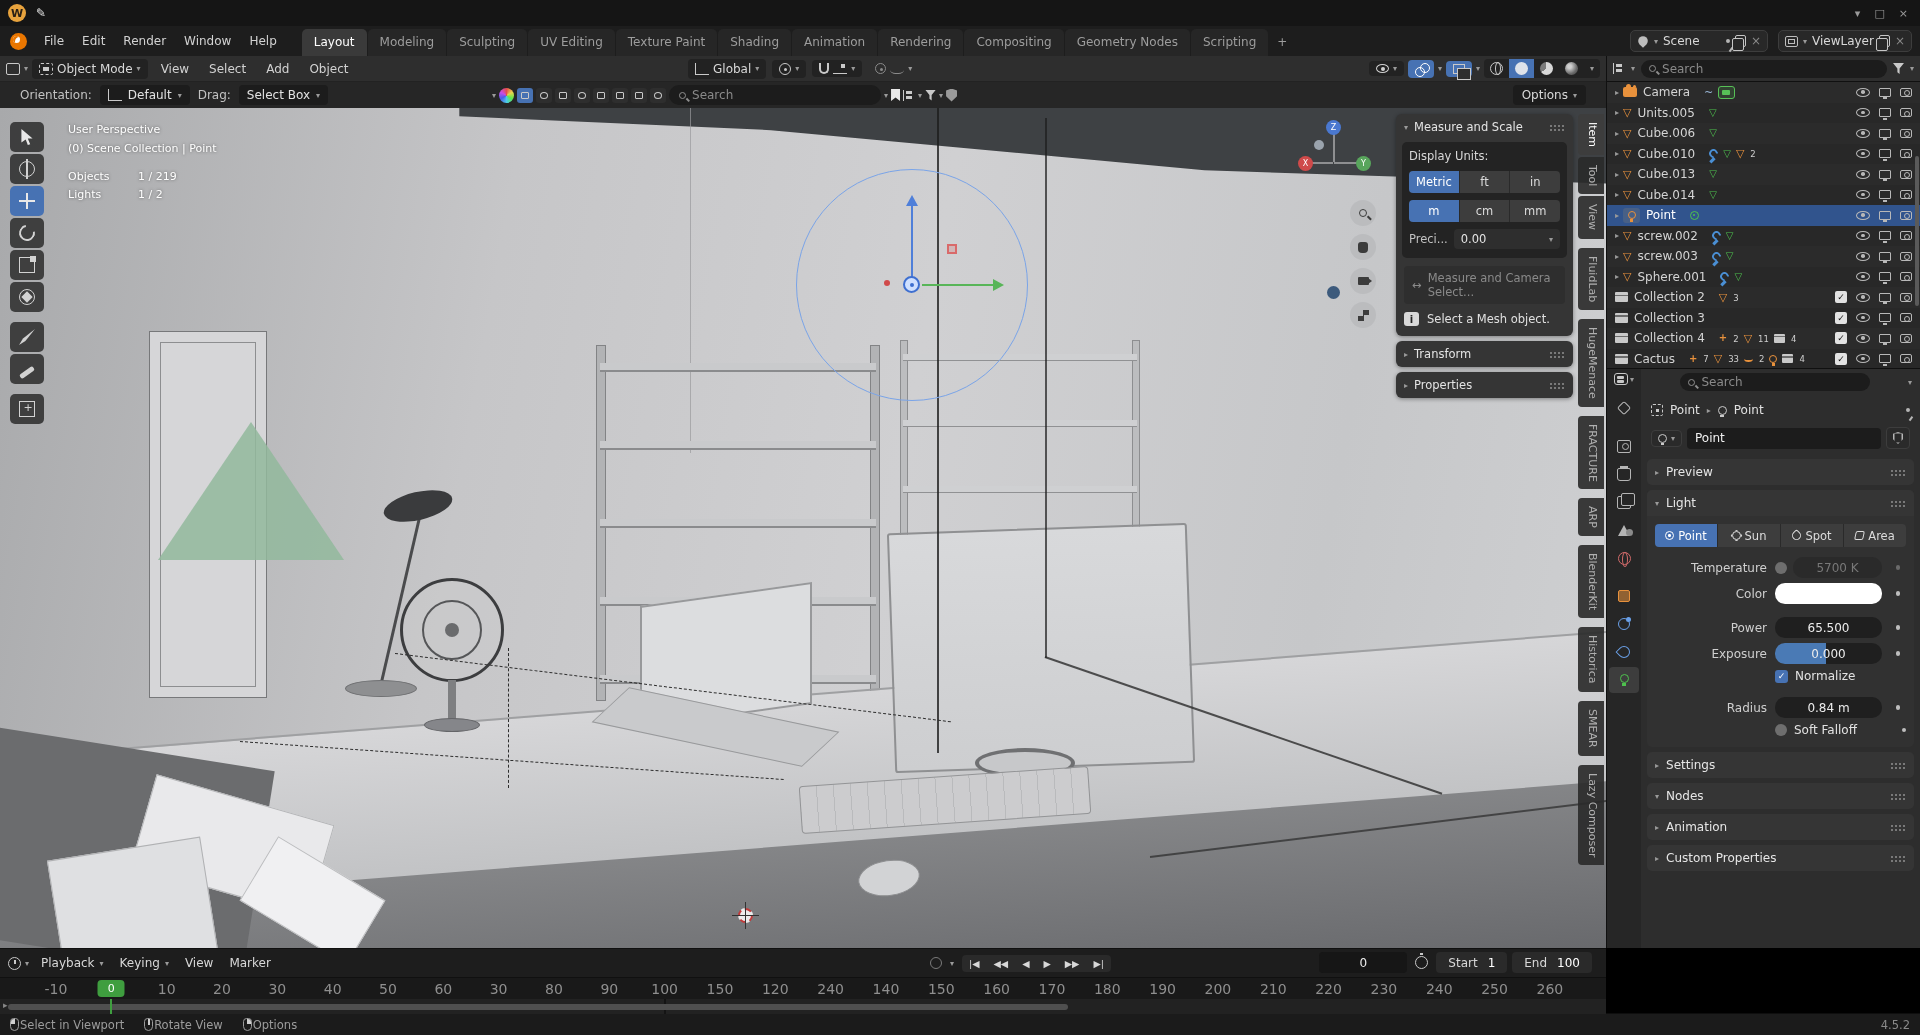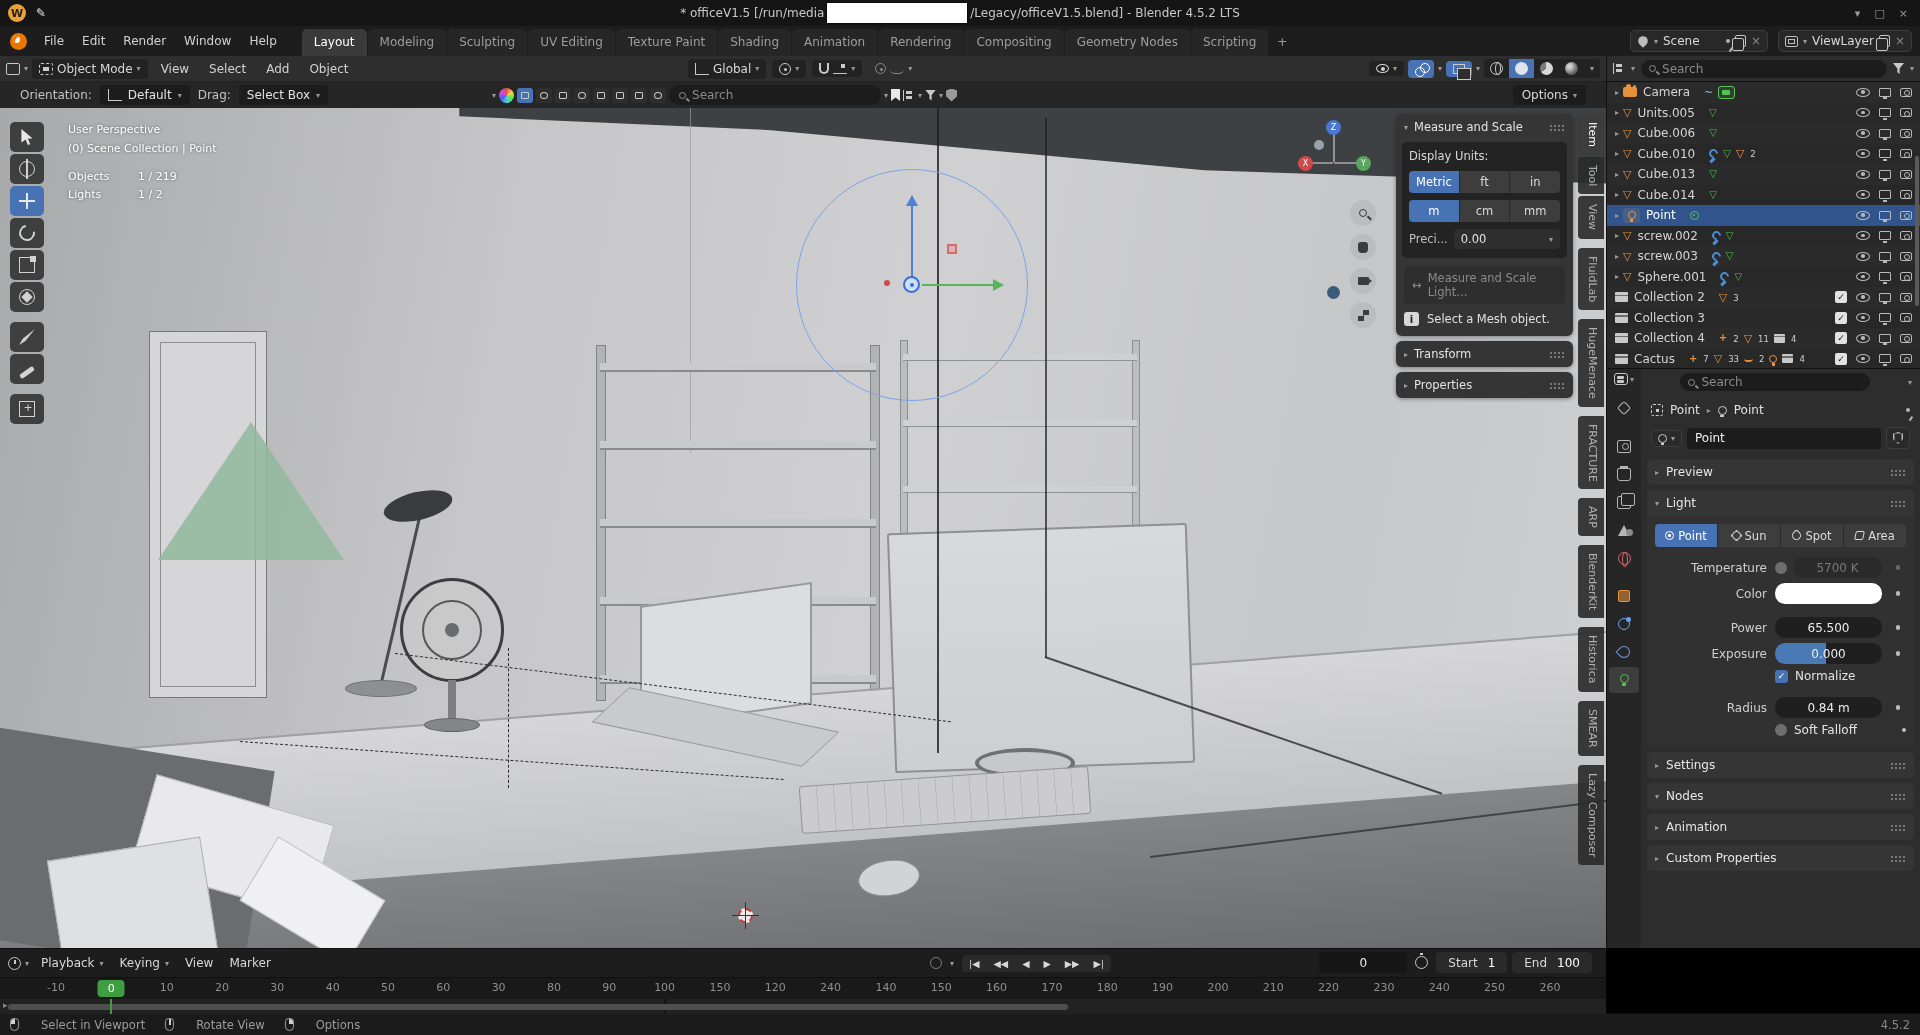--- a/index.html
+++ b/index.html
@@ -305,52 +305,47 @@
   .autokey{width:12px;height:12px;border:1.7px solid #7a7a7a;border-radius:50%;}
   .transport{display:flex;background:#2a2a2a;border-radius:4px;overflow:hidden;}
   .tpbtn{padding:3px 7px;color:#d8d8d8;font-size:9.5px;display:flex;align-items:center;}
   .tl-right{position:absolute;right:14px;top:3px;display:flex;align-items:center;gap:5px;}
   .framefield{width:88px;background:#161616;border-radius:4px;padding:3.5px 10px;text-align:center;color:#ececec;}
   .stopwatch{width:13px;height:13px;border:1.5px solid #c9c9c9;border-radius:50%;position:relative;margin:0 3px;}
   .stopwatch::before{content:"";position:absolute;left:3.5px;top:-4px;width:3px;height:2px;background:#c9c9c9;}
   .rangefield{display:flex;gap:10px;background:#2a2a2a;border-radius:4px;padding:3.5px 12px;color:#d8d8d8;}
   .rangefield b{font-weight:normal;color:#fff;}
   .ruler{position:relative;height:22px;background:#191919;border-top:1px solid #101010;}
-  .tick{position:absolute;top:3px;transform:translateX(-50%);color:#8f8f8f;font-size:11px;}
+  .tick{position:absolute;top:3px;transform:translateX(-50%);color:#8f8f8f;font-size:14px;}
   .playhead-chip{position:absolute;top:2px;width:27px;height:17px;border-radius:4px;background:#3f9e3f;color:#fff;font-size:11px;display:flex;align-items:center;justify-content:center;transform:translateX(-50%);z-index:3;}
   .tl-track{position:relative;height:15px;background:#222222;}
   .endline{position:absolute;left:664px;top:0;width:1.5px;height:15px;background:#141414;}
   .playline{position:absolute;top:0;width:2px;height:15px;background:#3f9e3f;transform:translateX(-50%);z-index:3;}
   .tl-expand{position:absolute;left:3px;top:1px;color:#888;font-size:9px;}
   .tl-scroll{position:absolute;left:8px;top:5px;width:1060px;height:6px;border-radius:3px;background:#4f4f4f;}
 
   
   .statusbar{height:22px;background:#1b1b1b;border-top:1px solid #0e0e0e;display:flex;align-items:center;padding:0 10px;gap:20px;color:#9c9c9c;font-size:11.5px;flex:0 0 auto;width:1920px;}
-  .sb-item{display:flex;align-items:center;gap:22px;}
+  .sb-item{display:flex;align-items:center;gap:1px;}
   .mouse{width:9px;height:13px;border:1.3px solid #9c9c9c;border-radius:4px 4px 5px 5px;position:relative;display:inline-block;}
   .mouse::after{content:"";position:absolute;background:#cfcfcf;}
   .m-left::after{left:0;top:0;width:4px;height:5px;border-radius:3px 0 0 0;}
   .m-middle::after{left:2.5px;top:0;width:2.5px;height:6px;}
   .m-right::after{right:0;top:0;width:4px;height:5px;border-radius:0 3px 0 0;}
   .sb-version{margin-left:auto;color:#8a8a8a;}
 </style>
 </head>
 <body>
 
 <div id="app">
 
   <div class="titlebar">
     <div class="tb-left">
       <div class="appicon">W</div>
       <span class="penicon">✎</span>
-    </div>
-    <div class="tb-title">
-      <span>* officeV1.5 [/run/media</span>
-      <span class="redact"></span>
-      <span>/Legacy/officeV1.5.blend] - Blender 4.5.2 LTS</span>
     </div>
     <div class="tb-right">
       <span>▾</span>
       <span>□</span>
       <span>×</span>
     </div>
   </div>
 
   <div class="menubar">
     <div class="blogo"></div>
@@ -663,21 +658,21 @@
               <div class="precirow">
                 <span class="lbl">Preci...</span>
                 <div class="precidrop">
                   <span style="flex:1">0.00</span>
                   <span class="chev">▾</span>
                 </div>
               </div>
             </div>
             <div class="np-action">
               <span>↔</span>
-              <span>Measure and Scale Light...</span>
+              <span>Measure and Camera Select...</span>
             </div>
             <div class="np-info">
               <span class="infoic">i</span>
               <span>Select a Mesh object.</span>
             </div>
           </div>
           <div class="np-collapsed">
             <span class="chevr">▸</span>
               <span>Transform</span>
               <span class="grip"></span>

